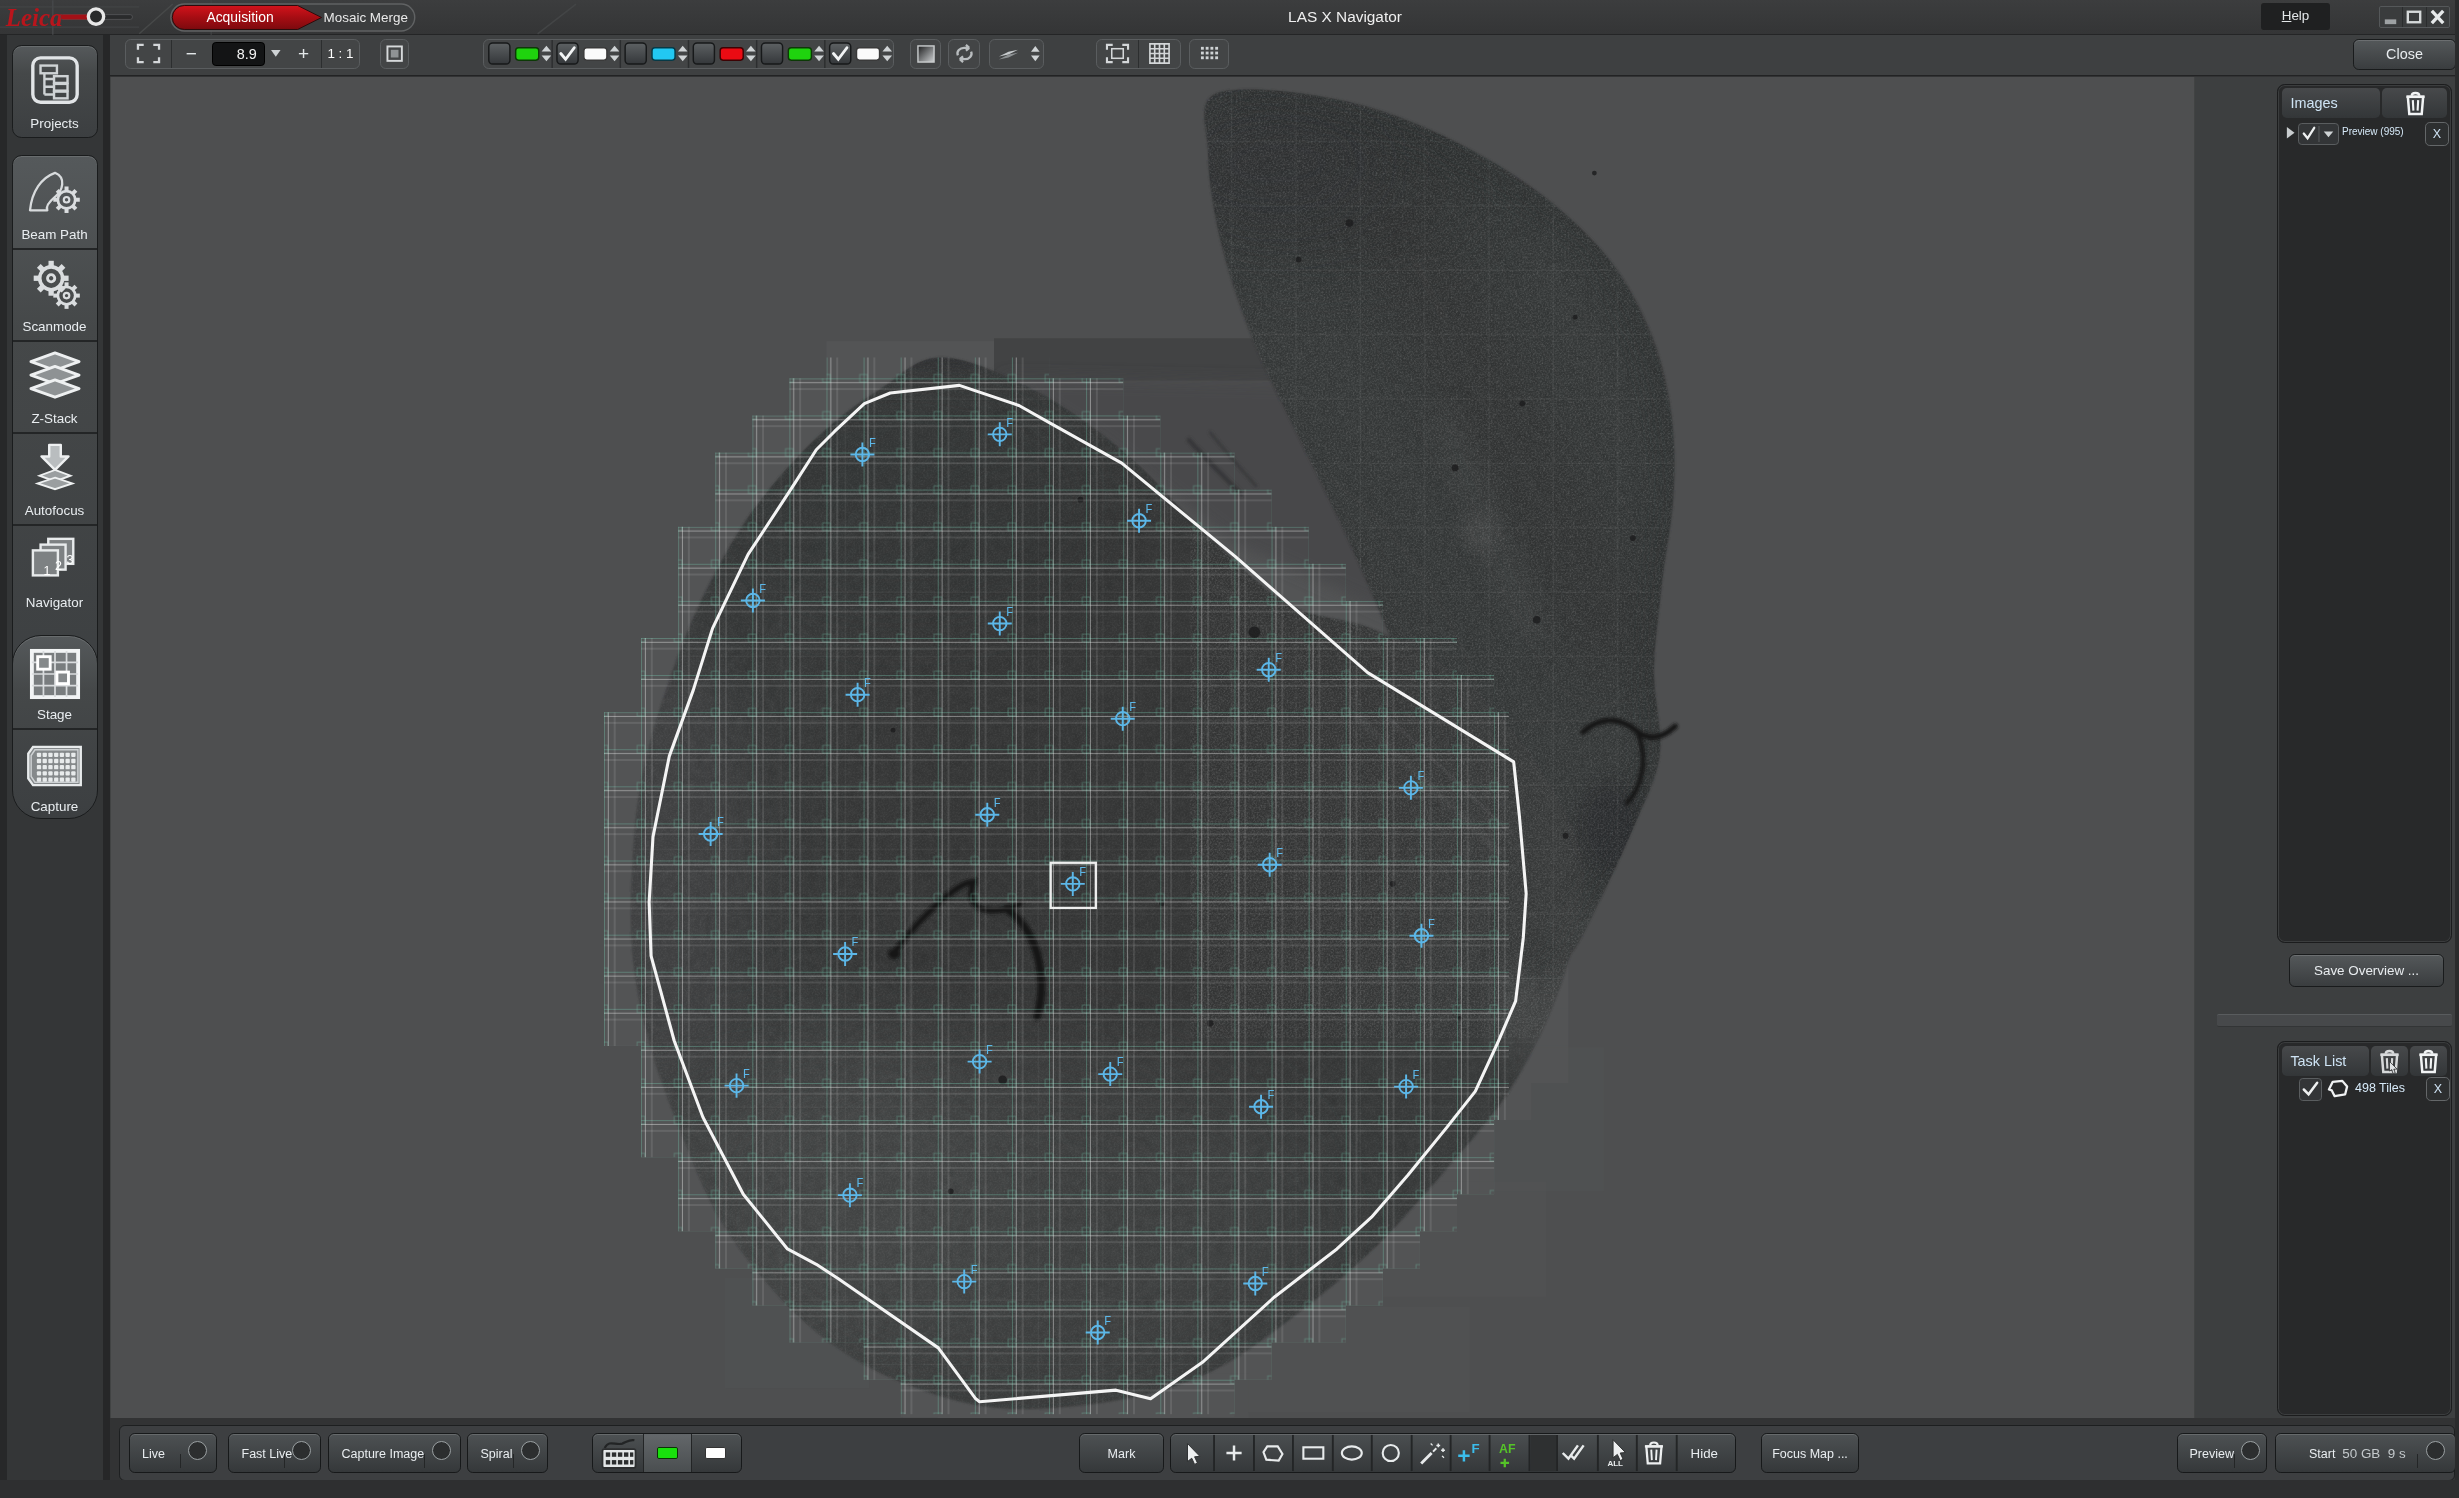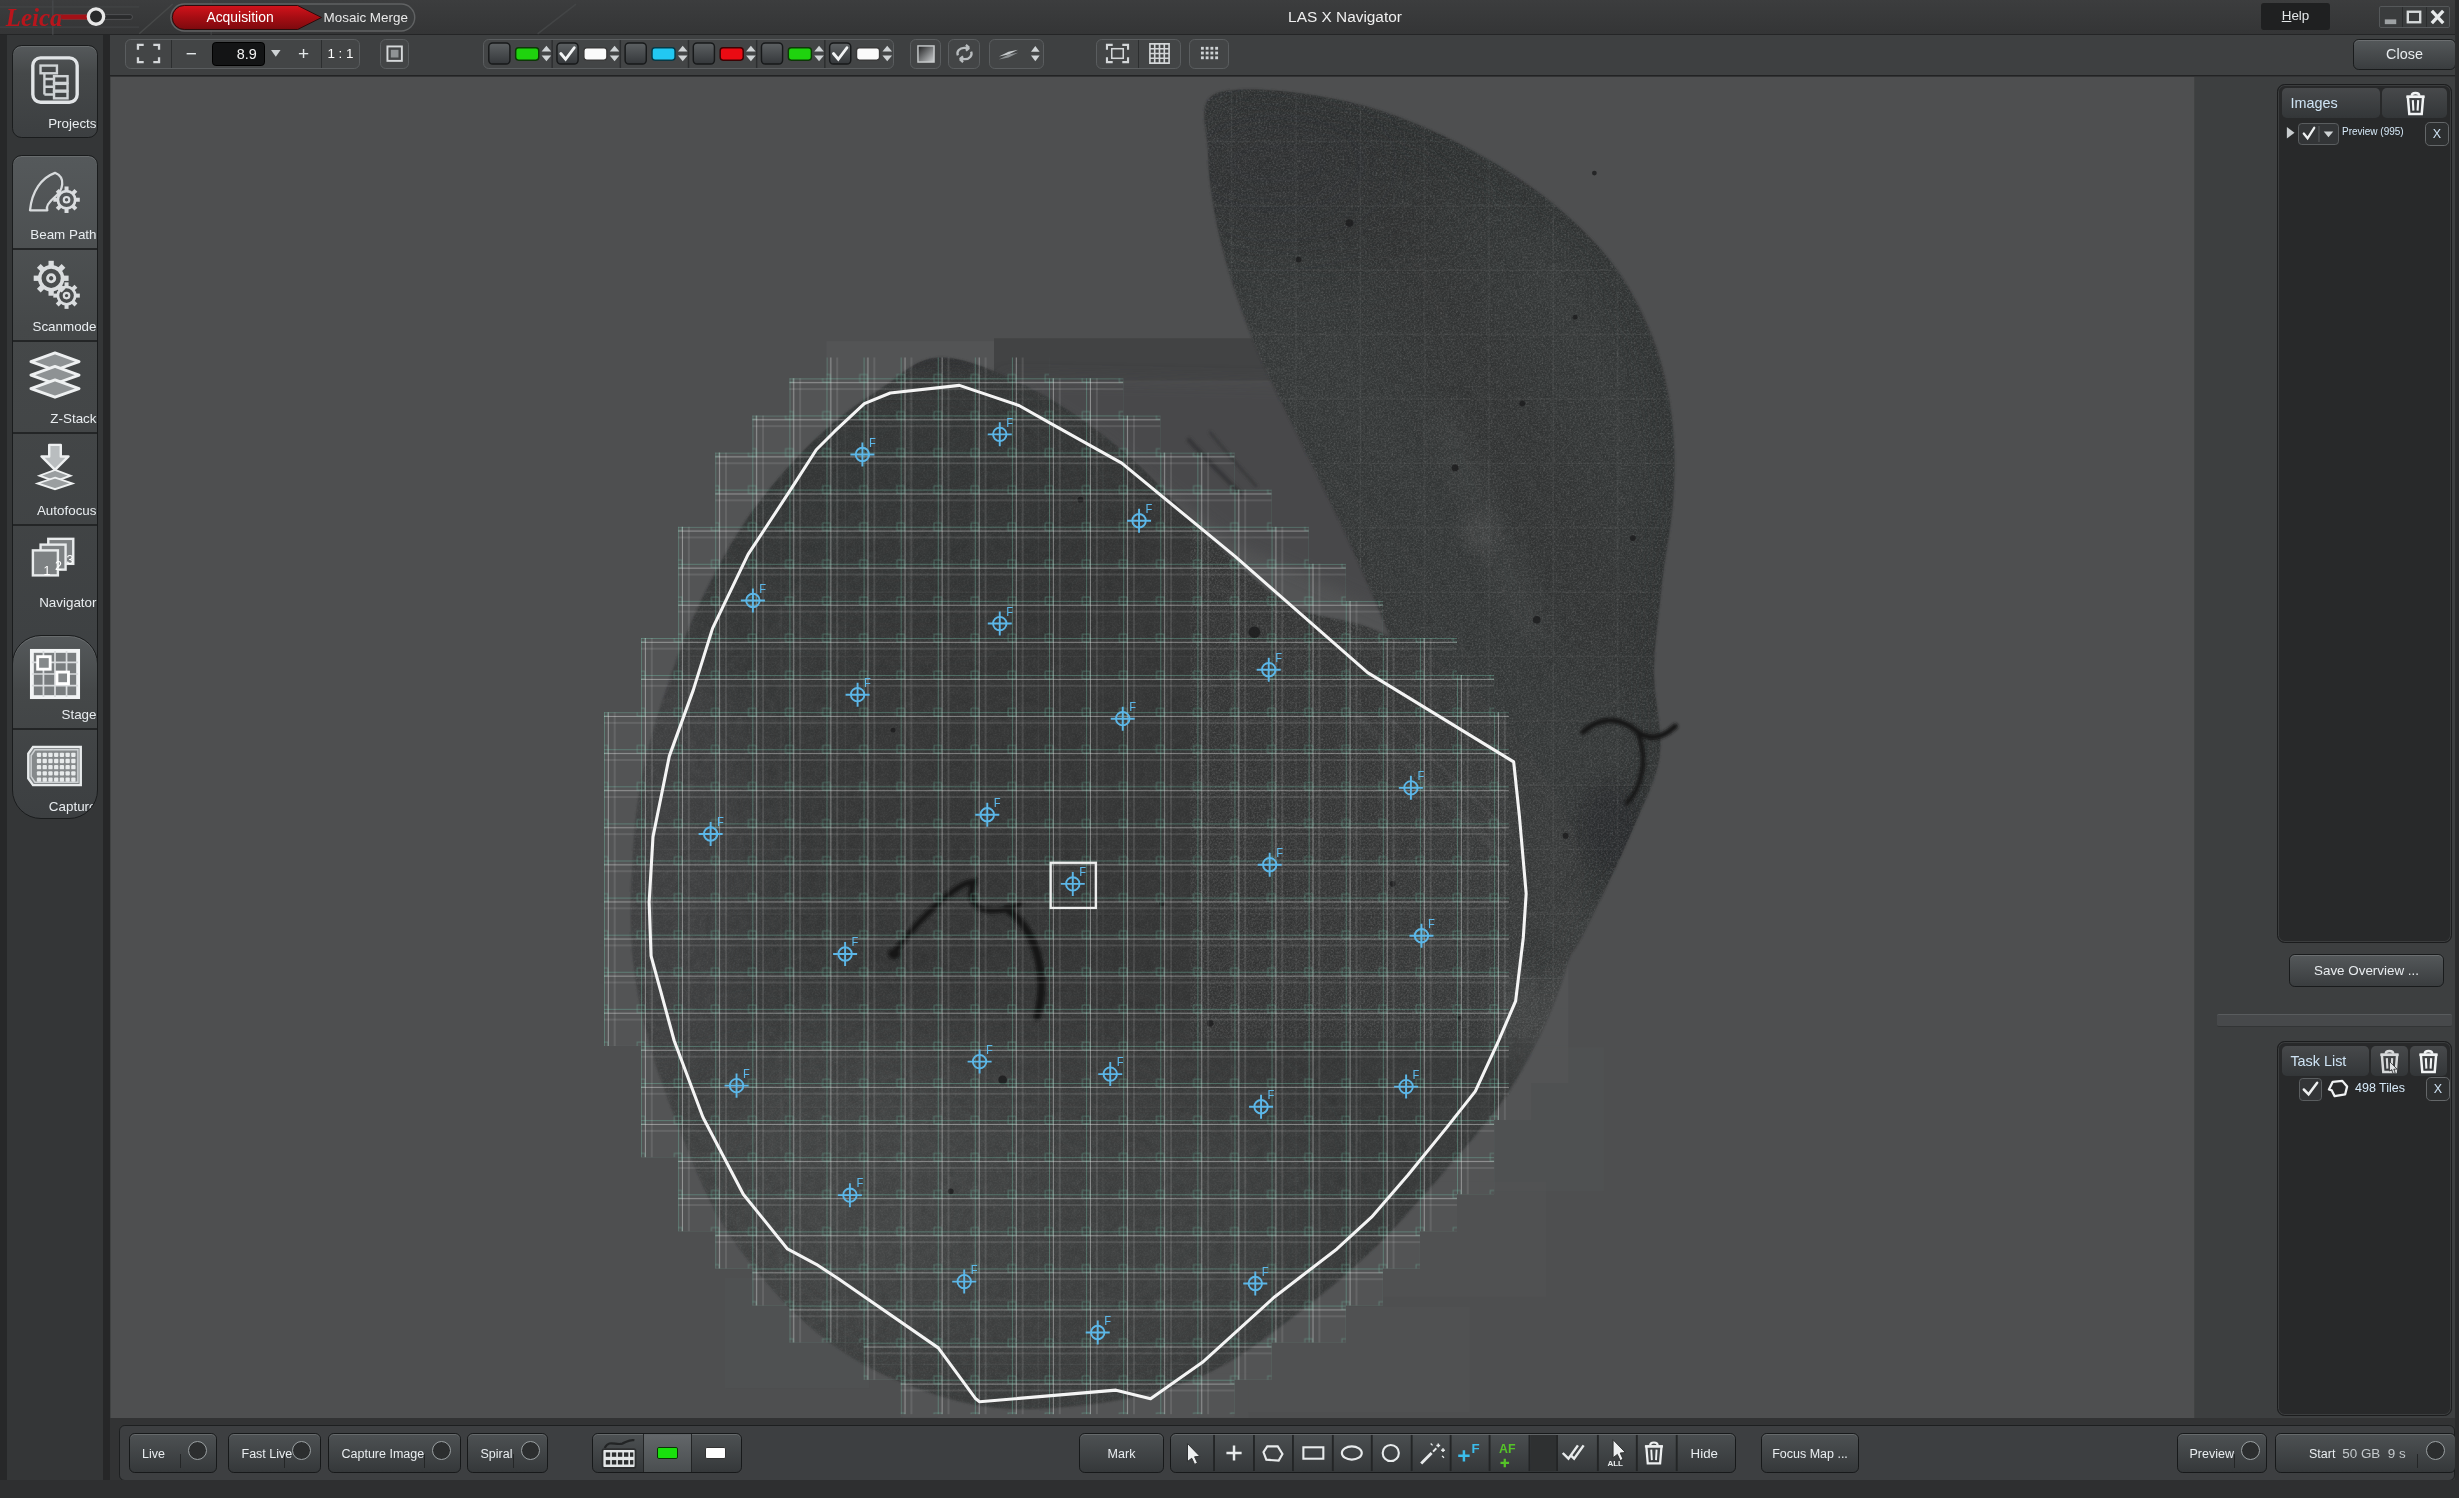--- a/index.html
+++ b/index.html
@@ -35,21 +35,21 @@
     display:flex; align-items:center; justify-content:center; }
 
   
   #sidebar { position:absolute; left:0; top:35px; width:110px; height:1464px; background:#343637; }
   #sidebar .edge { position:absolute; left:0; top:0; width:6.7px; height:1464px; background:#272829; }
   #sidebar .rsep { position:absolute; left:103px; top:0; width:6.7px; height:1464px; background:#262728; }
   .sgroup { position:absolute; left:11.5px; width:86px; border-radius:9.6px;
     border:1px solid #1a1c1d; background:linear-gradient(#55595b 0%, #454849 30%, #3c3f41 100%);
     box-shadow:inset 0 1px 0 rgba(255,255,255,.12); overflow:hidden; }
   .scell { position:relative; width:100%; height:92px; }
-  .scell .lbl { position:absolute; left:0; bottom:5.8px; width:100%; text-align:right;
+  .scell .lbl { position:absolute; left:0; bottom:5.8px; width:100%; text-align:center;
     color:#e9edf0; font-size:13.4px;margin-top:48px; }
   .scell .ico { position:absolute; left:50%; top:7.7px; transform:translateX(-50%); }
   .sdiv { height:1.9px; background:#232526; }
 
   
   #rightpanel { position:absolute; left:2195px; top:77px; width:264px; height:1341px; background:#3d3f40;padding-left:32px; }
   .rbox { position:absolute; left:82px; width:175px; background:#28292a;
     border:1px solid #1b1c1d; border-radius:7.7px; box-shadow:inset 0 0 0 1px #3b3d3e; }
   .rhead { position:absolute; left:3.8px; top:3.8px; right:3.8px; height:30px; display:flex; }
   .rhcell { background:linear-gradient(#47494b,#333638); border-radius:4.8px; position:relative; }

